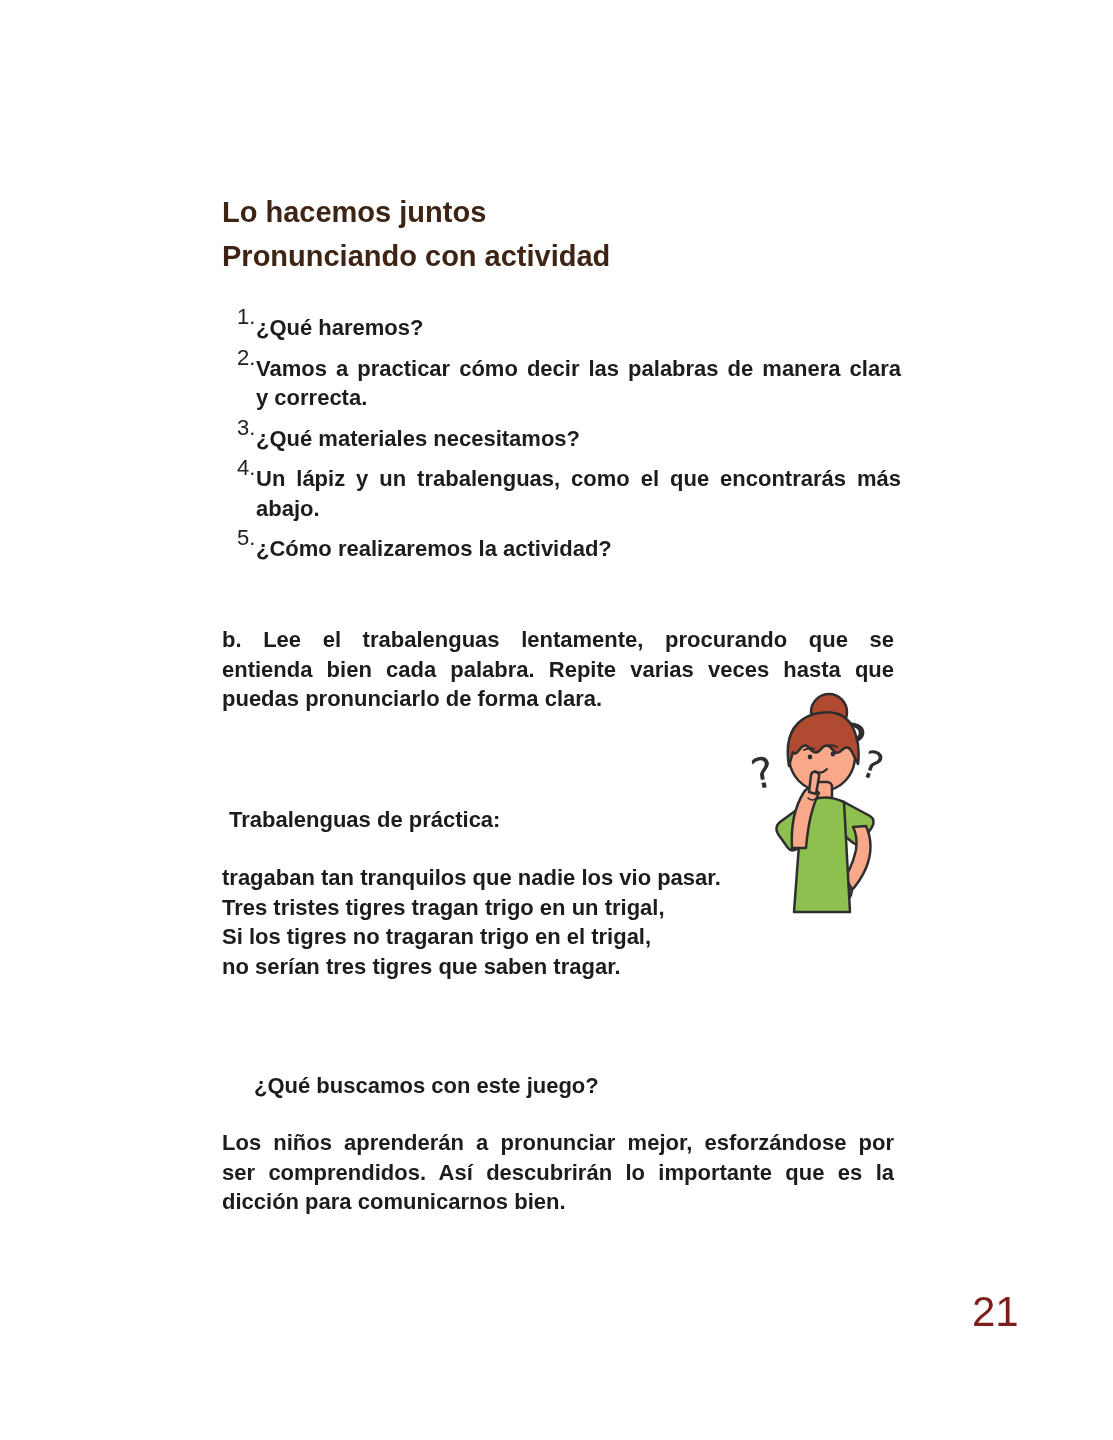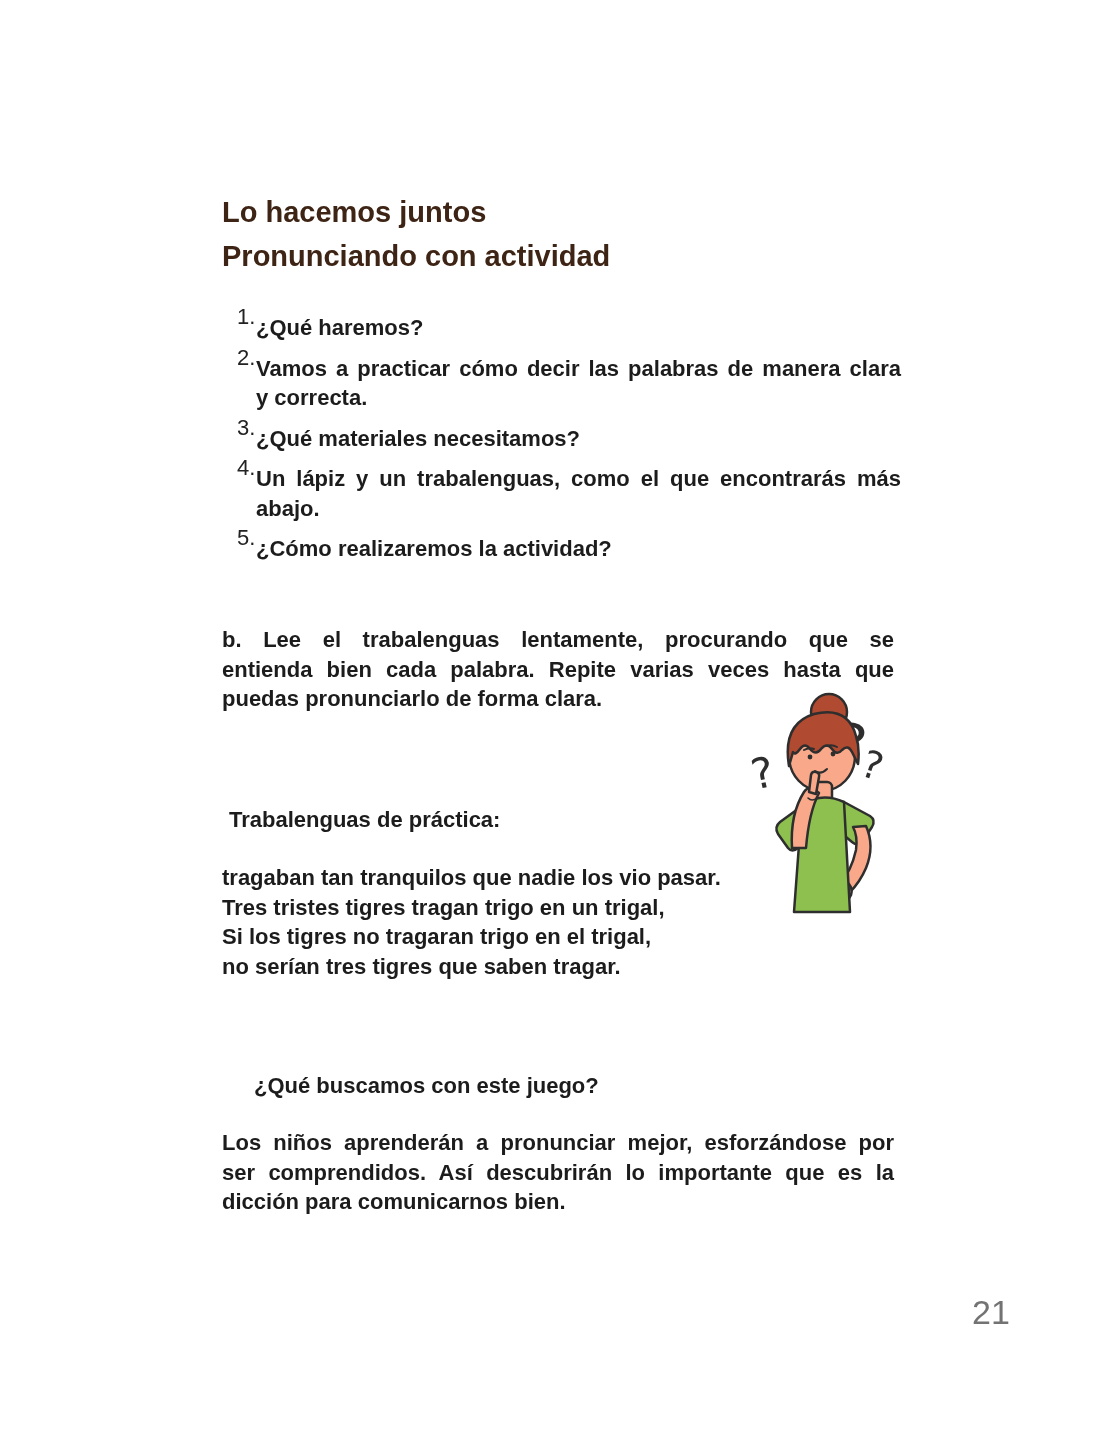--- a/index.html
+++ b/index.html
@@ -25,21 +25,21 @@
   }
   .jline { text-align:justify; text-align-last:justify; }
   #para-a   { left:222px; top:570px;  width:690px; }
   #para-b   { left:222px; top:625px;  width:672px; }
   #practice-heading { left:222px; top:805px;margin-left:7px; }
   #poem     { left:222px; top:863px; }
   #goal-heading { left:222px; top:1071px;margin-left:32px; }
   #goal-para{ left:222px; top:1128px; width:672px; }
   .page-number {
     position:absolute; left:972px; top:1292px;
-    font-size:34px; font-weight:400; line-height:40px; color:#737373;
+    font-size:42px; font-weight:400; line-height:40px; color:#7f1d1d;
   }
   .illustration { position:absolute; left:748px; top:686px; width:162px; height:240px; }
   .qmark { font-family:"DejaVu Sans", sans-serif; font-weight:400; }
 </style>
 </head>
 <body>
 
 <div class="page">
 
   <div class="title">

